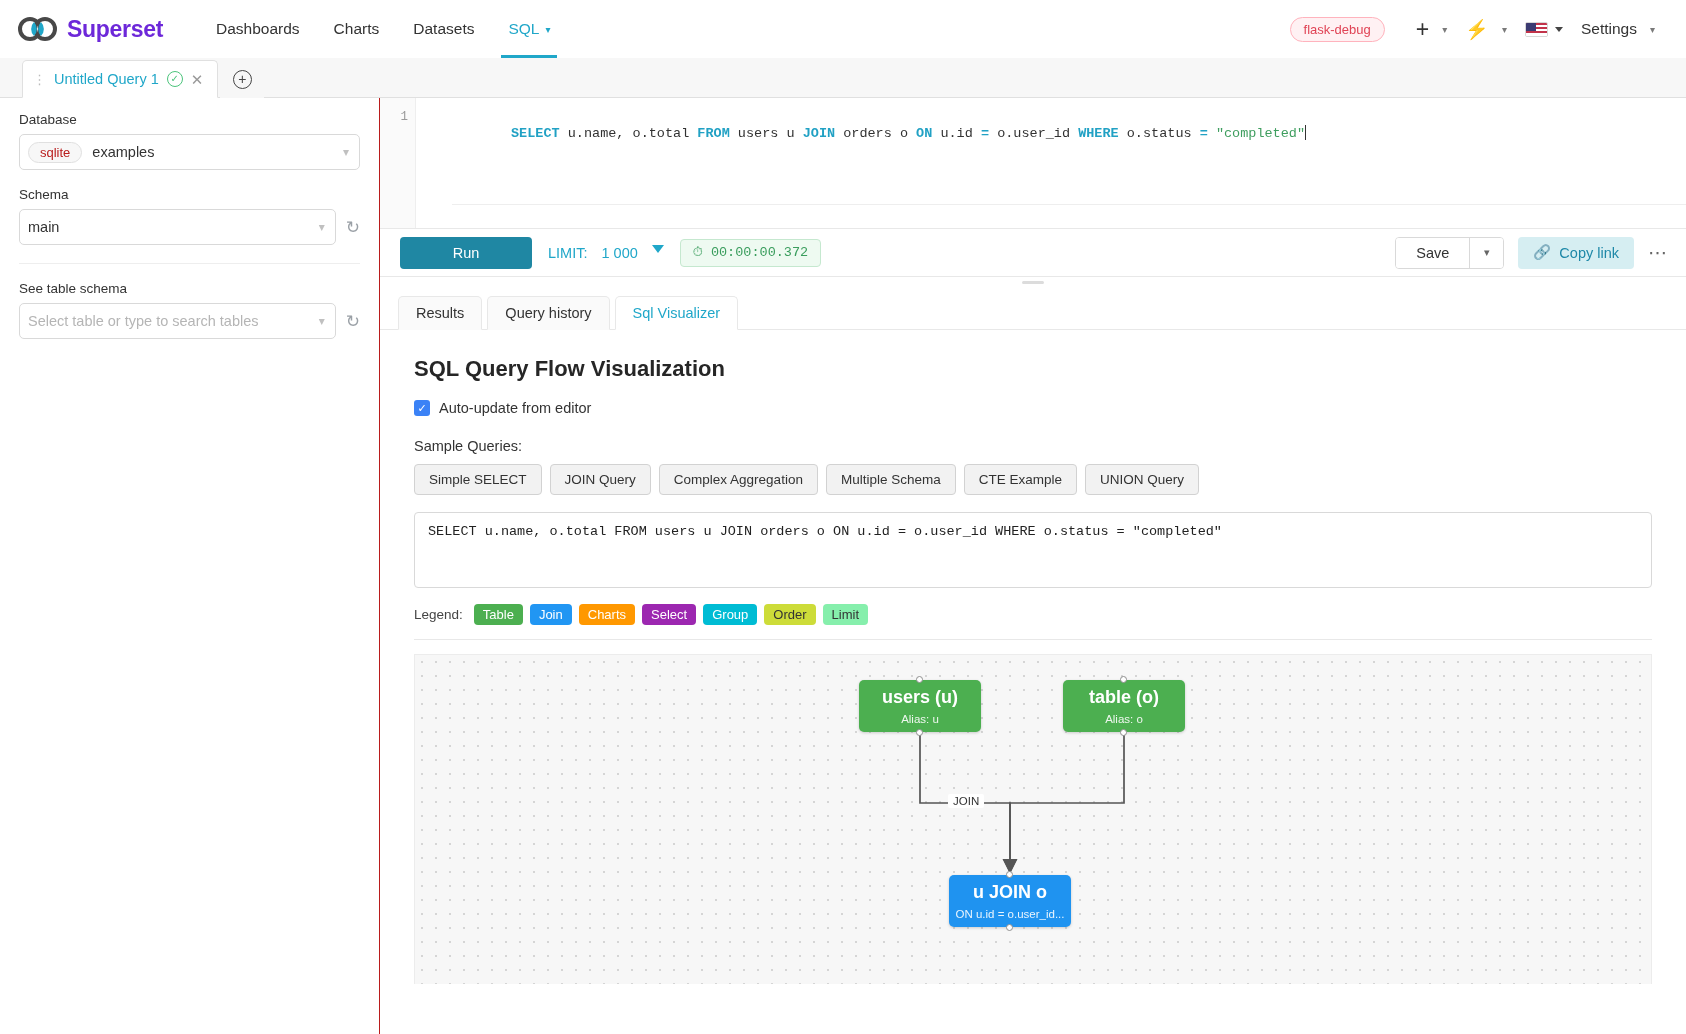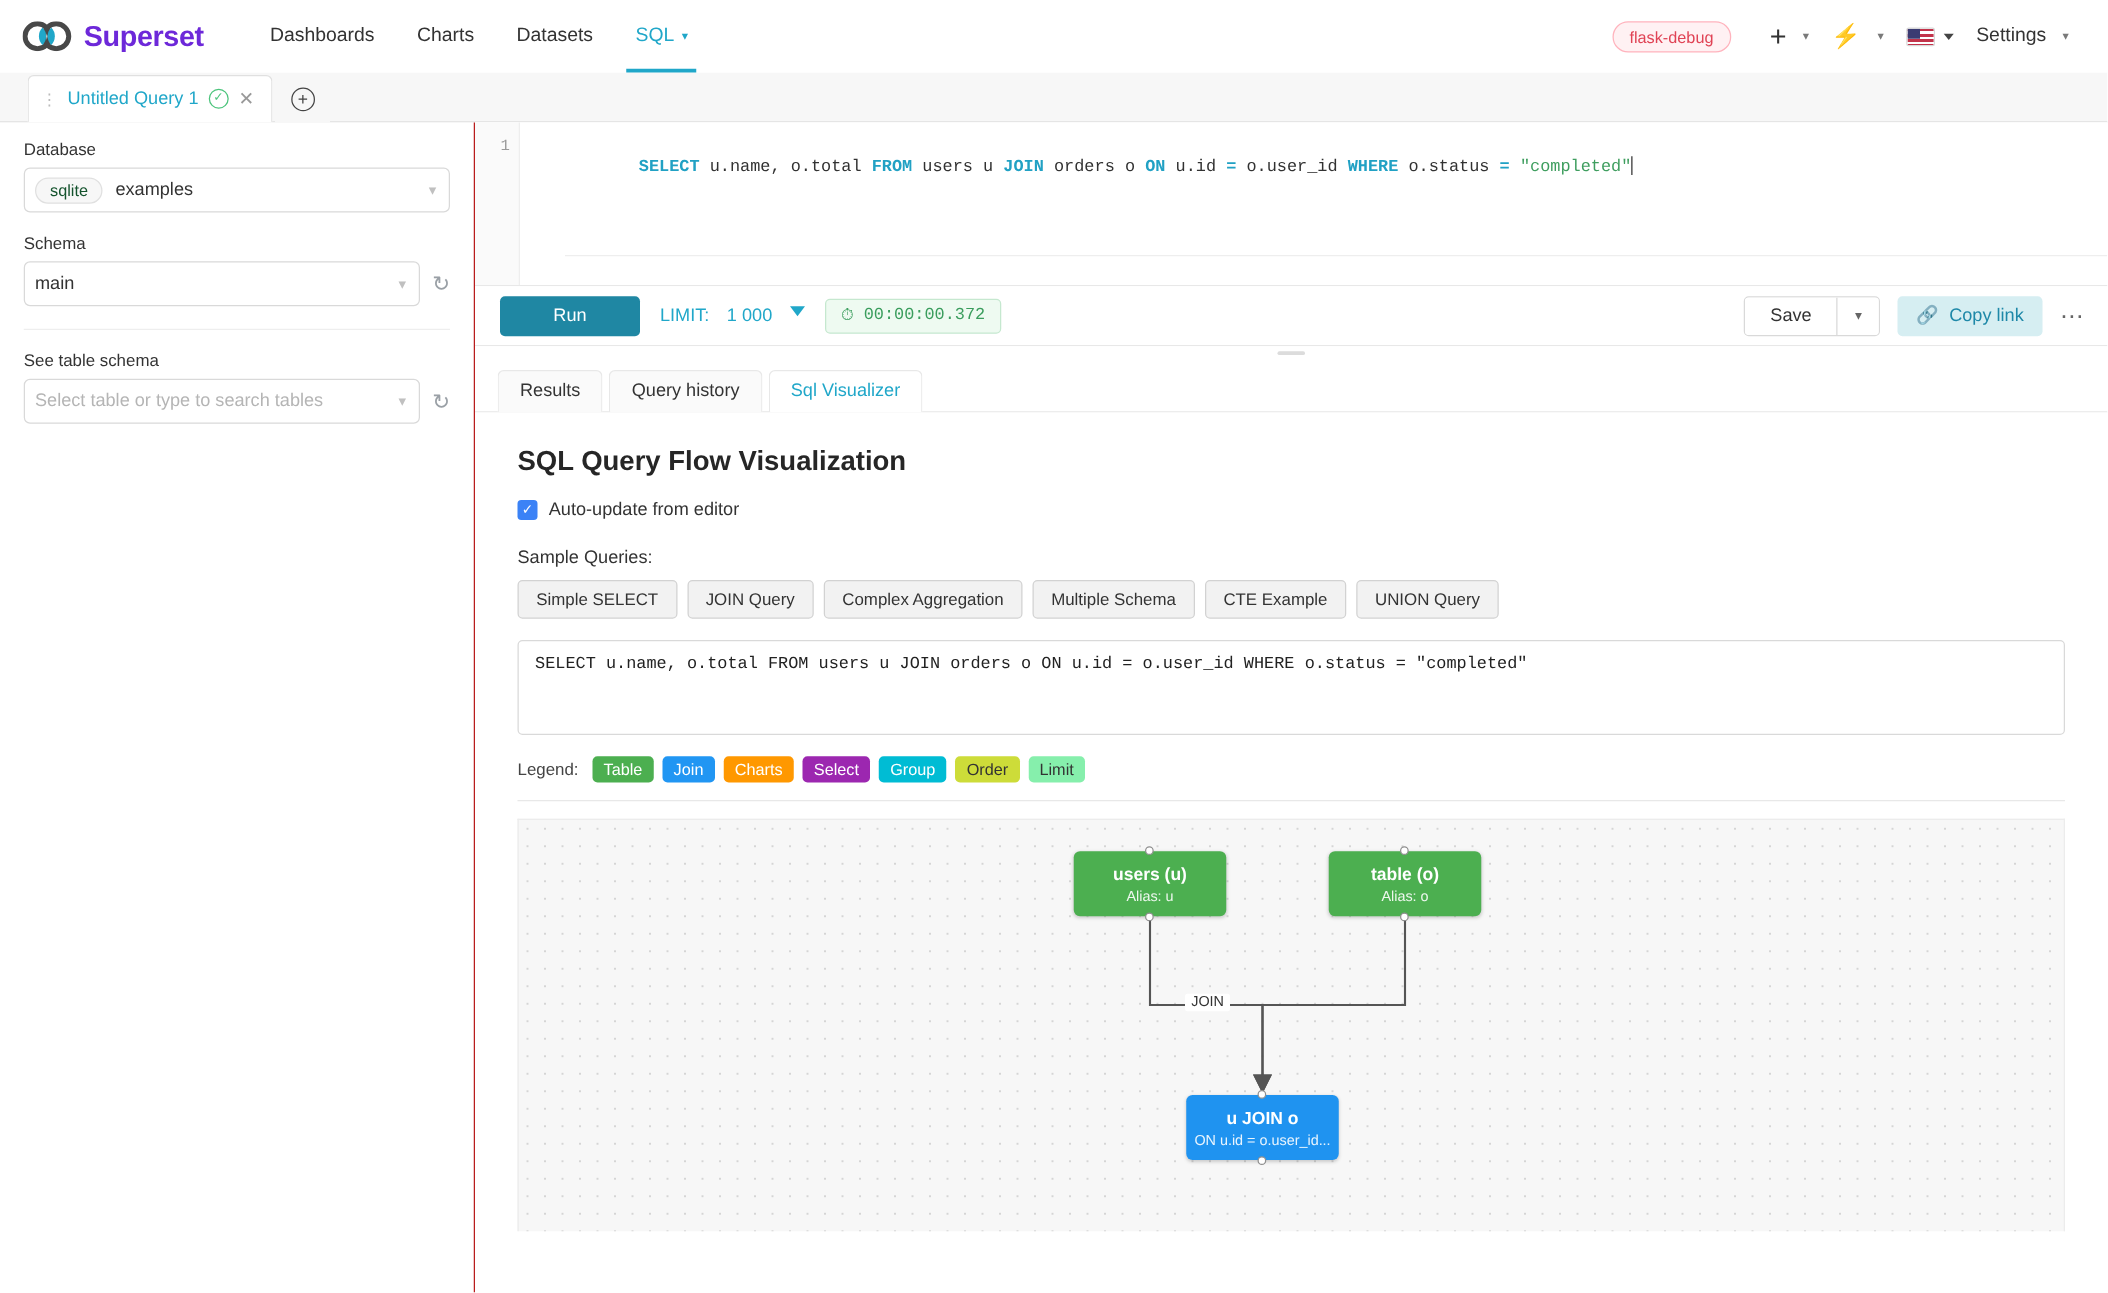--- a/index.html
+++ b/index.html
@@ -98,21 +98,21 @@
   .field-label { font-size: 13.5px; color: #333; margin-bottom: 7px; }
   .select-box {
     height: 36px; border: 1px solid #d9d9d9; border-radius: 5px;
     display: flex; align-items: center; padding: 0 10px 0 8px; background: #fff;
   }
   .select-box .val { font-size: 14.5px; color: #333; }
   .select-box .ph { font-size: 14.5px; color: #b5b5b5; }
   .select-box .chev { margin-left: auto; color: #c0c0c0; font-size: 12px; }
   .db-pill {
     border: 1px solid #e0e0e0; background: #f7f7f7; border-radius: 13px;
-    padding: 2px 11px; font-size: 13px; color: #14532d; margin-right: 10px;
+    padding: 2px 11px; font-size: 13px; color: #b91c1c; margin-right: 10px;
   }
   .row-with-refresh { display: flex; align-items: center; gap: 10px; }
   .row-with-refresh .select-box { flex: 1; }
   .refresh-ico { color: #9aa0a6; font-size: 17px; line-height:1; cursor:pointer; }
   .mb18 { margin-bottom: 17px; }
   .hr { border: none; border-top: 1px solid #eee; margin: 18px 0 17px 0; }
 
   
   .mainpanel { flex: 1; display: flex; flex-direction: column; min-width: 0; background:#fff; }
 
@@ -129,21 +129,21 @@
   .kw { color: #21a1c4; font-weight: 700; }
   .str { color: #3f9e5f; }
   .caret-line { display:inline-block; width:1px; height:15px; background:#333; vertical-align:-3px; }
   .editor-hl { position:absolute; left:36px; right:0; top:106px; height:1px; background:#eee; }
 
   .toolbar {
     height: 48px; display: flex; align-items: center; gap: 16px;
     padding: 0 18px 0 20px; background: #fff; border-bottom: 1px solid #e8e8e8;
   }
   .run-btn {
-    width: 112px; height: 32px; background: #1f87a3; color: #fff;
+    width: 132px; height: 32px; background: #1f87a3; color: #fff;
     border: none; border-radius: 4px; font-size: 14.5px; cursor: pointer;
     font-family: inherit;
   }
   .limit-ctl { display: flex; align-items: flex-start; gap: 14px; color: #20a7c9; font-size: 14.5px; cursor: pointer; }
   .limit-ctl .lbl { font-weight: 400; }
   .tri-fill { width:0;height:0;border-left:6px solid transparent;border-right:6px solid transparent;border-top:8px solid #20a7c9; }
   .timer {
     border: 1px solid #c5e8cf; background: #eefaf1; color: #3a9d5d;
     border-radius: 4px; height: 28px; display: flex; align-items: center; gap: 8px;
     padding: 0 12px; font-family: "Liberation Mono", monospace; font-size: 13.5px;
@@ -203,21 +203,21 @@
     background-color: #f7f7f7;
     background-image: radial-gradient(#d5d5d5 1px, transparent 1px);
     background-size: 14px 14px;
     border: 1px solid #ececec; border-bottom: none; overflow: hidden;
   }
   .node {
     position: absolute; border-radius: 5px; color: #fff; text-align: center;
     display: flex; flex-direction: column; align-items: center; justify-content: center;
     box-shadow: 0 1px 3px rgba(0,0,0,.18);
   }
-  .node .t { font-size: 14px; font-weight: 700; text-align: center; }
+  .node .t { font-size: 18px; font-weight: 700; text-align: center; }
   .node .s { font-size: 11.5px; opacity: .9; margin-top: 5px; }
   .port { position: absolute; width: 7px; height: 7px; border-radius: 50%; background: #fff; border: 1.4px solid #8f8f8f; }
   .port.top { top: -4px; left: 50%; margin-left: -4px; }
   .port.bot { bottom: -4px; left: 50%; margin-left: -4px; }
   .edge-label {
     position: absolute; background: #fff; font-size: 11.5px; color: #333;
     padding: 1px 5px; border-radius: 2px;
   }
   svg.edges { position:absolute; inset:0; width:100%; height:100%; }
 </style>

